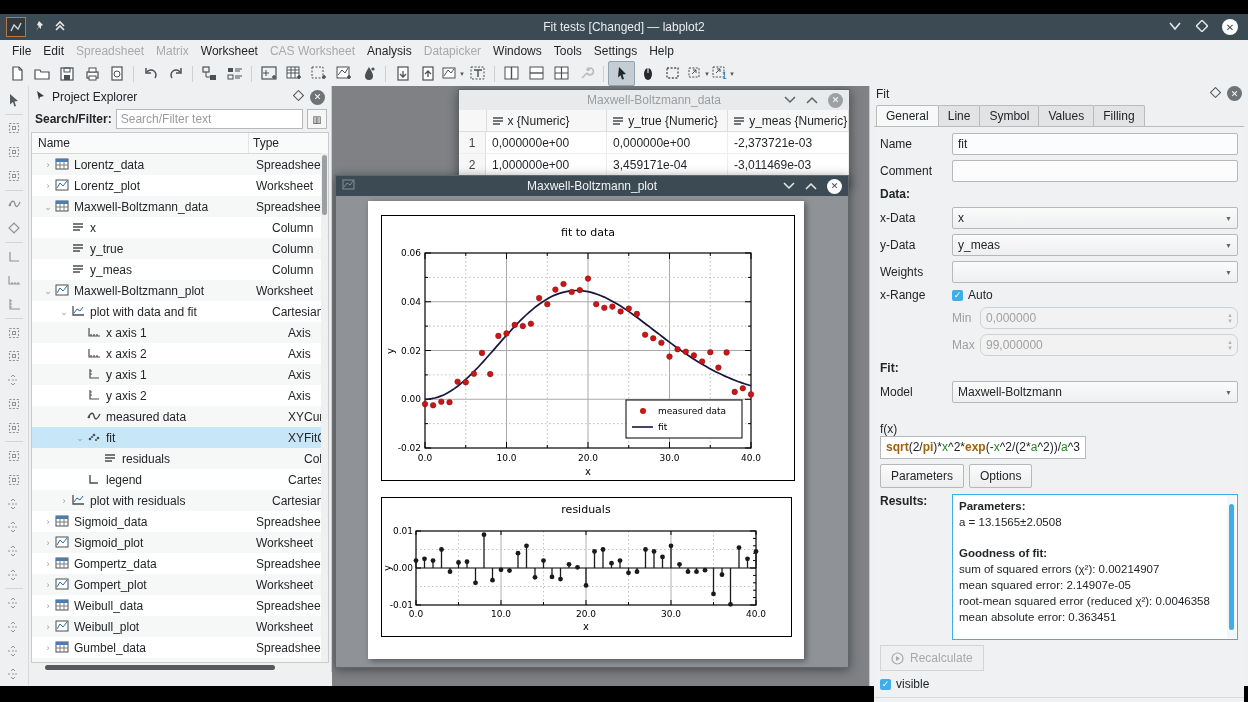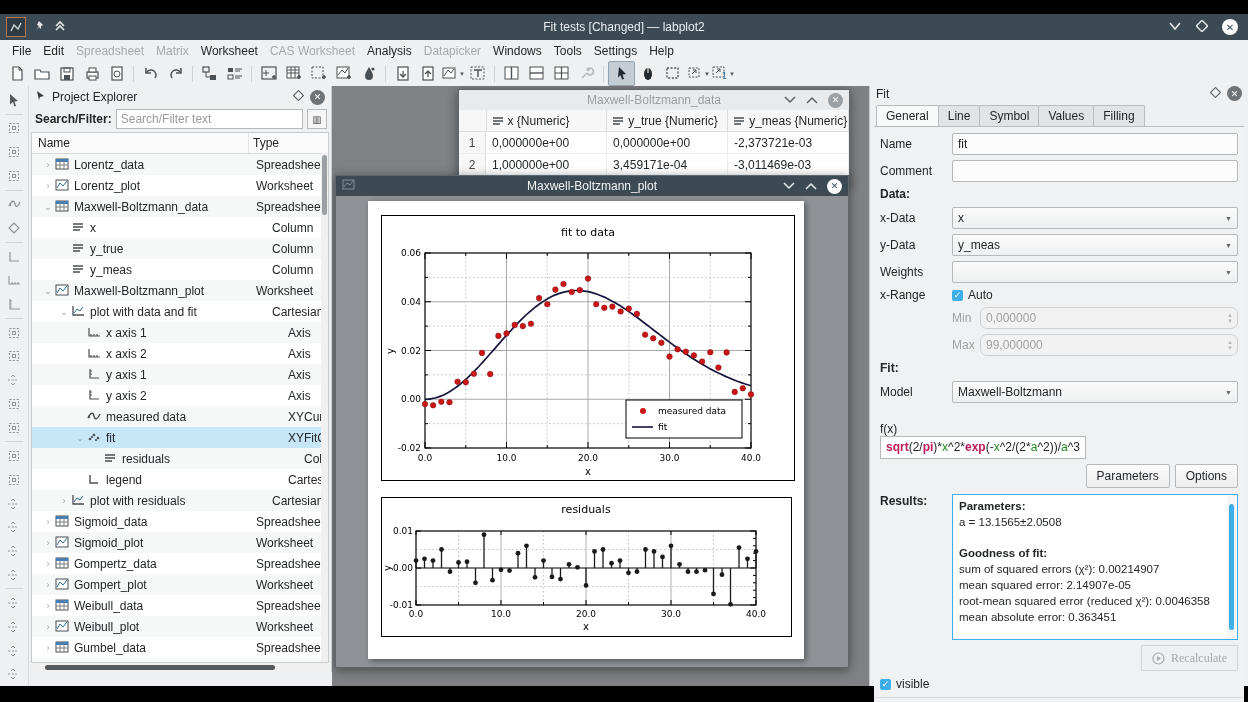--- a/index.html
+++ b/index.html
@@ -83,28 +83,28 @@
   .flabel{width:72px;font-size:12px;flex:none;}
   .fbold{font-weight:bold;font-size:12px;margin:2px 0 6px 0;}
   .tinput{flex:1;height:20px;background:#fcfcfc;border:1px solid #b6b8ba;border-radius:2px;display:flex;align-items:center;padding:0 5px;font-size:12px;}
   .combo{flex:1;height:20px;background:linear-gradient(#fbfbfb,#eeeff0);border:1px solid #b6b8ba;border-radius:2px;display:flex;align-items:center;padding:0 5px;font-size:12px;position:relative;}
   .combo .arr{position:absolute;right:5px;font-size:7px;color:#666;}
   .spin{flex:1;height:20px;background:#f2f2f2;border:1px solid #cfd0d1;border-radius:7px;display:flex;align-items:center;padding:0 5px;font-size:12px;color:#a0a1a2;position:relative;}
   .spin .ud{position:absolute;right:4px;font-size:6px;color:#b5b6b7;line-height:6px;text-align:center;}
   .chk{width:11px;height:11px;background:#3daee9;border-radius:2px;margin-right:5px;flex:none;display:flex;align-items:center;justify-content:center;color:#fff;font-size:9px;}
   .minmax-label{width:28px;color:#a0a1a2;font-size:12px;}
   .formula{flex:1;height:46px;background:#fff;border:1px solid #b6b8ba;font-size:12px;padding:3px 5px;line-height:15px;}
-  .formula b{color:#be185d;}
+  .formula b{color:#a16207;}
   .formula i{color:#218a21;font-style:normal;}
-  .btnrow{display:flex;justify-content:flex-end;gap:5px;margin-bottom:6px;}
+  .btnrow{display:flex;justify-content:flex-start;gap:5px;margin-bottom:6px;}
   .pbtn{height:22px;padding:0 10px;border:1px solid #b6b8ba;border-radius:2px;background:linear-gradient(#fcfcfc,#ededee);display:flex;align-items:center;font-size:12px;}
   .results{flex:1;height:138px;background:#fff;border:1px solid #3daee9;font-size:11.5px;line-height:16px;padding:3px 14px 3px 6px;position:relative;overflow:hidden;}
   .results .rsb{position:absolute;right:1px;top:1px;bottom:1px;width:9px;background:#f6f6f6;}
   .results .rsb .h{position:absolute;left:2px;top:8px;width:5px;bottom:8px;background:#3daee9;border-radius:3px;}
-  .recalc{height:24px;padding:0 10px;border:1px solid #d2d4d5;border-radius:0;background:#eff0f1;color:#a8a9aa;display:flex;align-items:center;gap:6px;font-size:12px;font-family:Liberation Serif, serif;}
+  .recalc{height:24px;padding:0 10px;border:1px solid #d2d4d5;border-radius:0;background:#eff0f1;color:#a8a9aa;display:flex;align-items:center;gap:6px;font-size:12px;}
   .sep-line{height:1px;background:#d9dadb;margin:6px -6px;}
   svg text{font-family:"DejaVu Sans","Liberation Sans",sans-serif;}
 </style>
 </head>
 <body>
 
 <div class="app">
 
   <div class="titlebar">
     <div class="tb-left">

